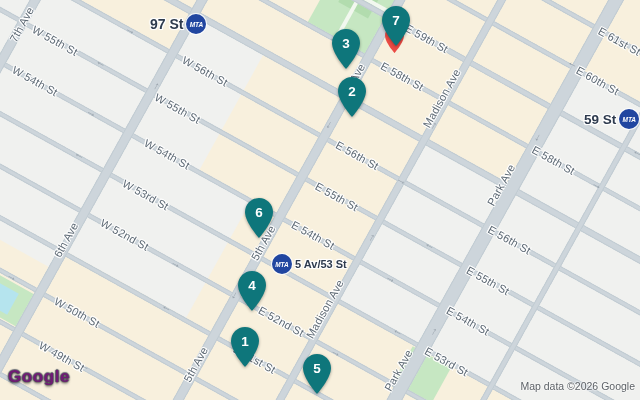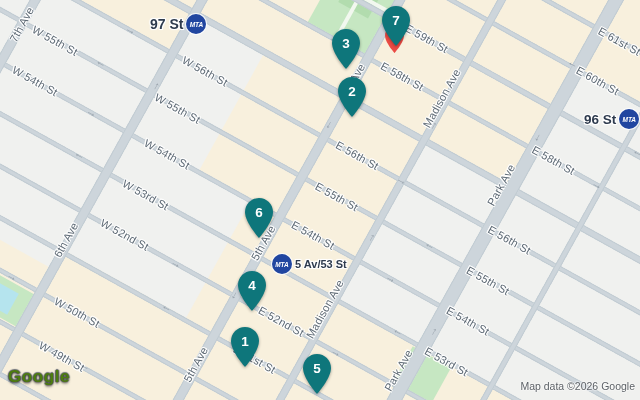--- a/index.html
+++ b/index.html
@@ -17,21 +17,21 @@
   #overlay{position:absolute;inset:0;z-index:2}
   .station{position:absolute;display:flex;align-items:center;gap:3px}
   .station .txt{font-weight:bold;color:#2e3b4e;white-space:nowrap;
        text-shadow:-1px -1px 0 #fff,1px -1px 0 #fff,-1px 1px 0 #fff,1px 1px 0 #fff,0 0 3px #fff}
   .badge{width:20px;height:20px;border-radius:50%;color:#fff;display:flex;align-items:center;
        justify-content:center;font-size:6.5px;font-weight:bold;font-style:italic;flex:0 0 auto;
        box-shadow:0 0 0 1px rgba(255,255,255,.8)}
   .marker{position:absolute;filter:drop-shadow(0 1px 1.5px rgba(0,0,0,.35))}
   .redpin{position:absolute}
   #glogo{position:absolute;left:8px;top:367px;z-index:3;font-size:17px;font-weight:bold;
-       color:#4d7c0f;letter-spacing:.6px;
+       color:#701a75;letter-spacing:.6px;
        text-shadow:0 1px 2px rgba(0,0,0,.55),1px 0 1px #70757a,-1px 0 1px #70757a,
                    0 -1px 1px #70757a,0 2px 3px rgba(0,0,0,.35)}
   #attr{position:absolute;right:5px;top:380px;z-index:3;font-size:10.5px;color:#5c6166;
        text-shadow:0 0 2px #fff,0 0 2px #fff,0 0 2px #fff}
 </style>
 </head>
 <body>
 
 <div id="map">
   <div id="grid">
@@ -133,21 +133,21 @@
   <div id="overlay">
       <div class="station" style="left: 150px; top: 14px;">
         <span class="txt" style="font-size: 14px;">97 St</span>
         <div class="badge" style="background: rgb(33, 70, 160);">MTA</div>
       </div>
       <div class="station" style="left: 272px; top: 254px;">
         <div class="badge" style="background: rgb(33, 70, 160);">MTA</div>
         <span class="txt" style="font-size: 11px;">5 Av/53 St</span>
       </div>
       <div class="station" style="left: 584px; top: 109px;">
-        <span class="txt" style="font-size: 13.5px;">96 St</span>
+        <span class="txt" style="font-size: 13.5px;">59 St</span>
         <div class="badge" style="background: rgb(33, 70, 160);">MTA</div>
       </div>
       <div class="redpin" style="left: 384.5px; top: 25.5px;"><svg width="19" height="27" viewBox="0 0 19 27">
           <path d="M9.5 0C4.25 0 0 4.25 0 9.5c0 7 9.5 17.5 9.5 17.5S19 16.5 19 9.5C19 4.25 14.75 0 9.5 0z" fill="#ea4b44"></path>
           <circle cx="9.5" cy="9.5" r="3" fill="#9c221a"></circle>
         </svg></div>
       <div class="marker" style="left: 231px; top: 327px;"><svg width="28" height="40" viewBox="0 0 28 40">
           <path d="M14 0C6.268 0 0 6.268 0 14c0 10.5 14 26 14 26s14-15.5 14-26C28 6.268 21.732 0 14 0z" fill="#0e767b"></path>
           <text x="14" y="19" text-anchor="middle" font-family="Liberation Sans, sans-serif" font-size="13.5" font-weight="bold" fill="#ffffff">1</text>
         </svg></div>

